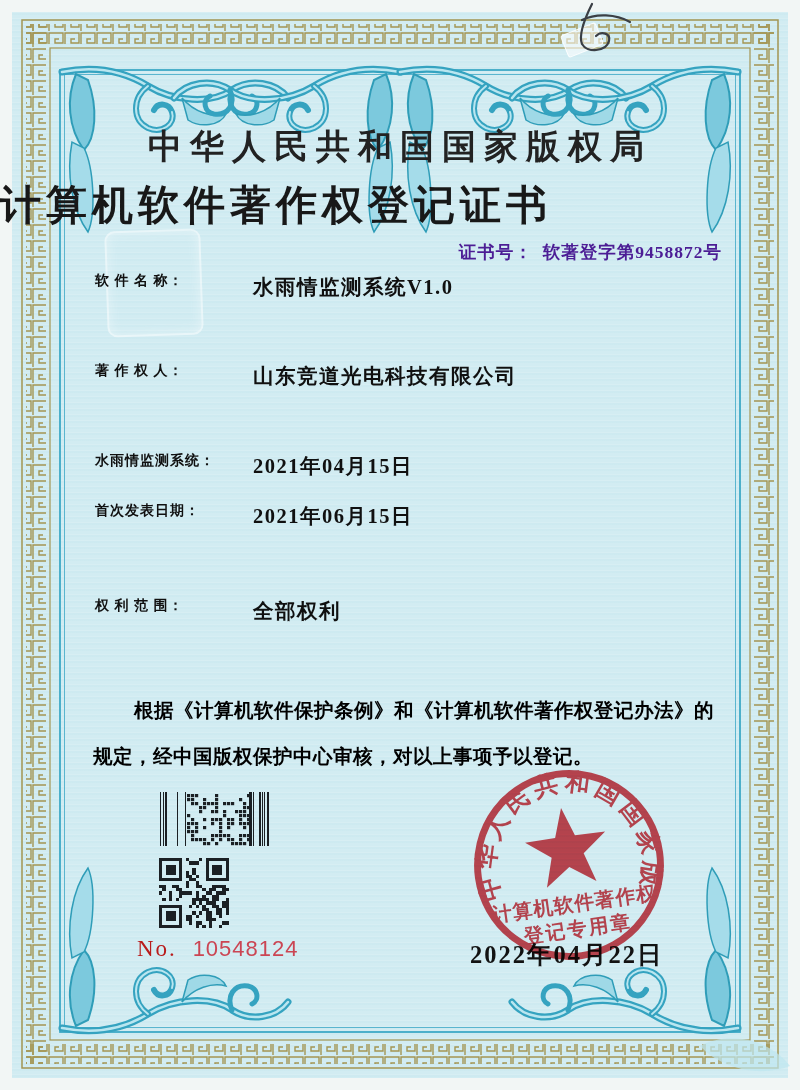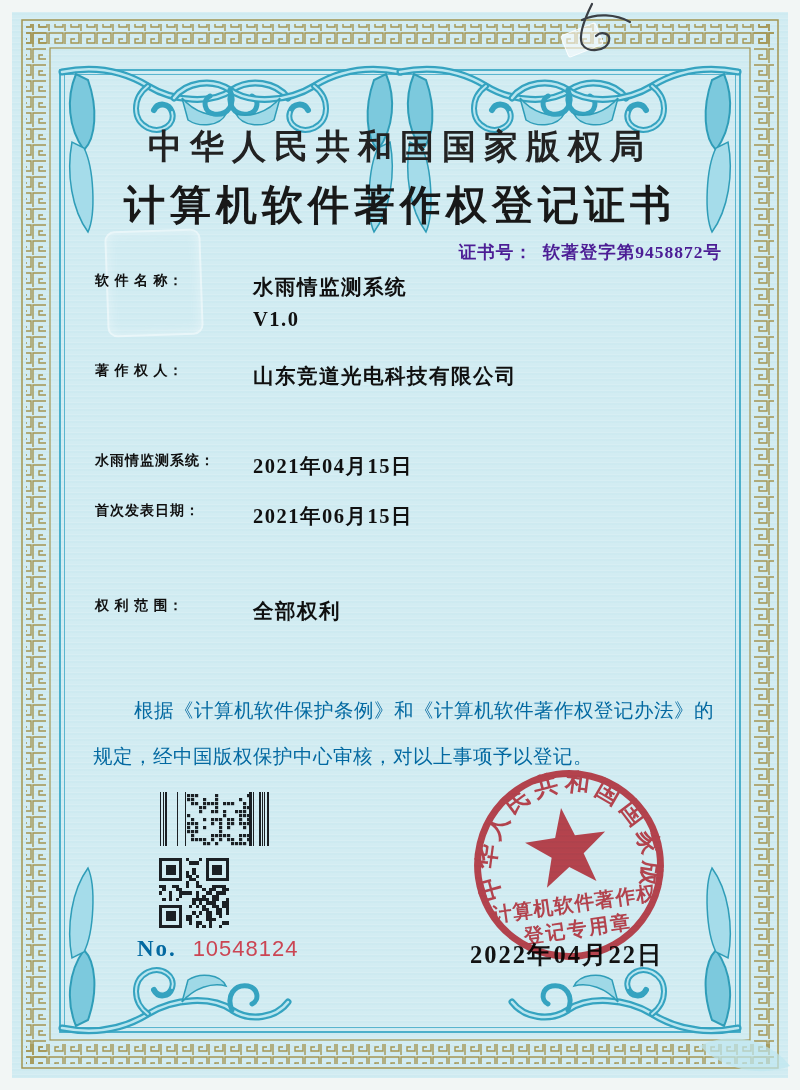--- a/index.html
+++ b/index.html
@@ -14,41 +14,41 @@
     content:"";position:absolute;inset:0;
     background:repeating-linear-gradient(180deg,rgba(255,255,255,.22) 0 1px,rgba(177,221,231,.25) 1px 3px,transparent 3px 6px);
     opacity:.5;
   }
   .frame{position:absolute;left:0;top:0;}
   .authority{
     position:absolute;top:124px;left:0;width:100%;text-align:center;
     font-size:34px;font-weight:700;letter-spacing:8px;color:#222;
   }
   .cert-title{
-    position:absolute;top:178px;left:0;width:100%;text-align:center;
+    position:absolute;top:178px;left:0;width:100%;text-align:left;
     font-size:41px;font-weight:900;letter-spacing:5px;color:#181818;
   }
   .cert-no{
     position:absolute;top:240px;left:0;width:722px;text-align:right;
     font-size:17.5px;font-weight:700;letter-spacing:1px;color:#4c1d95;
   }
   .cert-no .cn-label{margin-right:10px;}
   .row{position:absolute;left:95px;display:flex;align-items:flex-start;}
   .lbl{display:inline-block;width:158px;font-size:14px;font-weight:800;color:#101010;letter-spacing:1px;white-space:pre;}
   .val{font-size:20.5px;font-weight:700;color:#101010;letter-spacing:1.5px;}
-  .val-stack{display:flex;flex-direction:column;line-height:1.55;}
+  .val-stack{display:flex;flex-direction:row;line-height:1.55;}
   .clause{
     position:absolute;left:93px;top:688px;width:624px;margin:0;
-    font-size:19.5px;font-weight:400;line-height:2.35;letter-spacing:.5px;
-    text-indent:2.1em;color:#0369a1;
+    font-size:19.5px;font-weight:700;line-height:2.35;letter-spacing:.5px;
+    text-indent:2.1em;color:#000000;
   }
   .barcode{position:absolute;left:159px;top:792px;}
   .qr{position:absolute;left:159px;top:858px;}
   .serial{position:absolute;left:137px;top:936px;font-size:23px;letter-spacing:2px;}
-  .serial-label{color:#0369a1;font-weight:700;}
+  .serial-label{color:#b91c1c;font-weight:400;}
   .serial-value{color:#cb4553;font-family:Liberation Sans, sans-serif;font-size:22px;margin-left:8px;letter-spacing:1px;}
   .reg-date{
     position:absolute;left:470px;top:938px;
     font-size:24.5px;font-weight:800;letter-spacing:2px;color:#121212;
   }
   .seal{position:absolute;left:452px;top:748px;mix-blend-mode:multiply;opacity:.93;}
   .squiggle{position:absolute;left:540px;top:0;}
   .emboss-square{
     position:absolute;left:106px;top:230px;width:92px;height:102px;
     border:2px solid rgba(255,255,255,.65);border-radius:10px;

